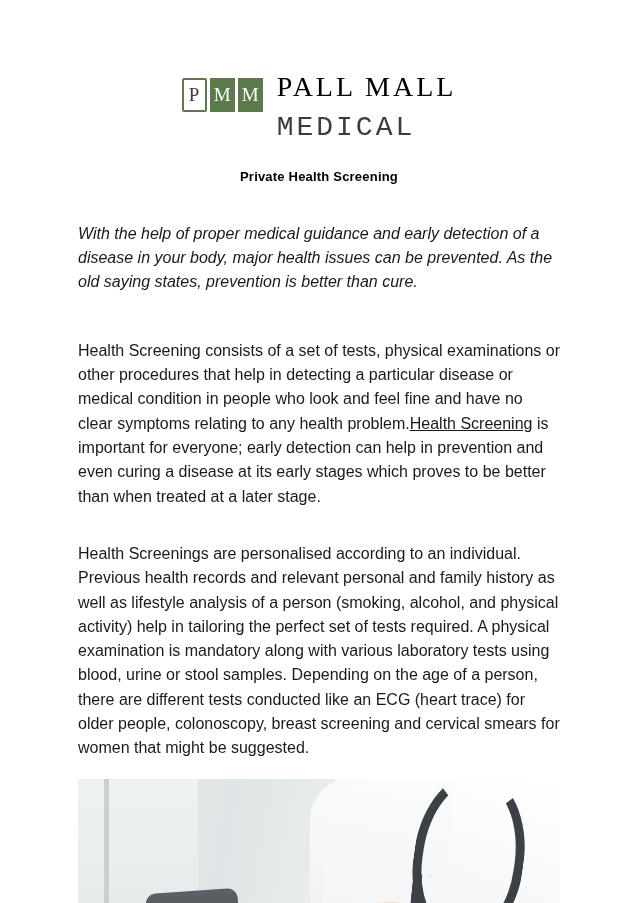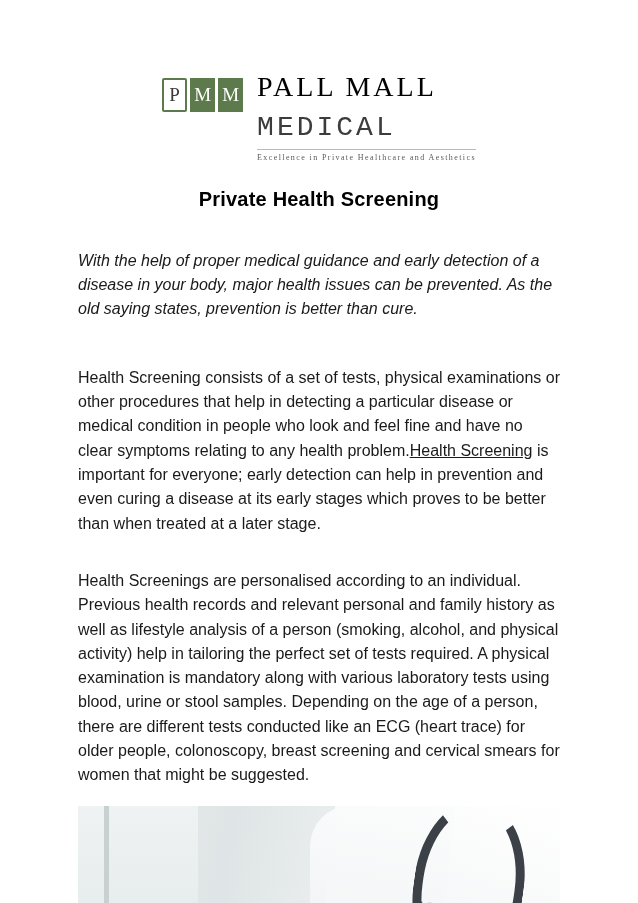--- a/index.html
+++ b/index.html
@@ -84,21 +84,21 @@
     color: #5a5a5a;
     margin-top: 6px;
     border-top: 1px solid #b9b9b9;
     padding-top: 3px;
     width: 100%;
     text-align: center;
     box-sizing: border-box;
   }
   h1.title {
     text-align: center;
-    font-size: 20px;
+    font-size: 13px;
     font-weight: bold;
     margin: 26px 0 0 0;
     color: #000;
     letter-spacing: 0.2px;
   }
   .content {
     padding: 0 78px 0 78px;
     box-sizing: border-box;
   }
   p {
@@ -279,21 +279,20 @@
   <div class="logo-wrap">
     <div class="logo">
       <div class="logo-mark">
         <div class="logo-sq first">P</div>
         <div class="logo-sq">M</div>
         <div class="logo-sq">M</div>
       </div>
       <div class="logo-text">
         <div class="logo-line1">PALL MALL</div>
         <div class="logo-line2">MEDICAL</div>
-        <div class="logo-tag">Excellence in Private Healthcare and Aesthetics</div>
       </div>
     </div>
   </div>
 
   <h1 class="title">Private Health Screening</h1>
 
   <div class="content">
     <p class="intro">With the help of proper medical guidance and early detection of a disease in your body, major health issues can be prevented. As the old saying states, prevention is better than cure.</p>
 
     <p class="para2">

